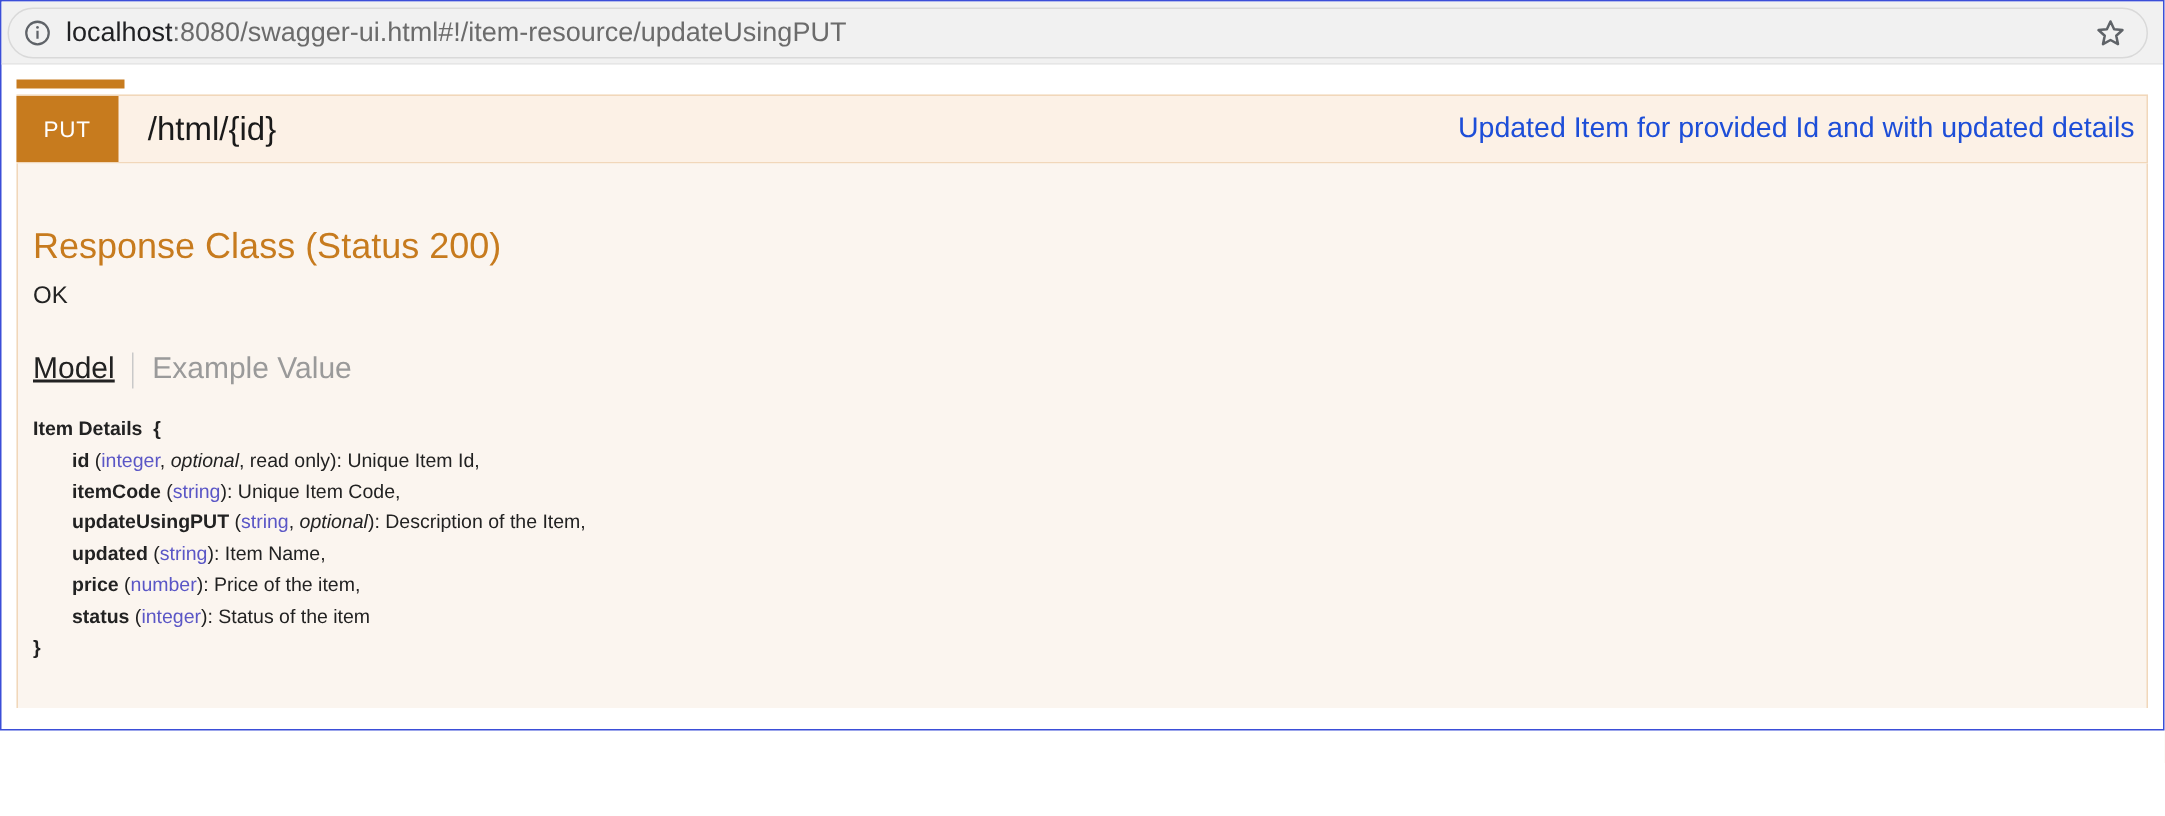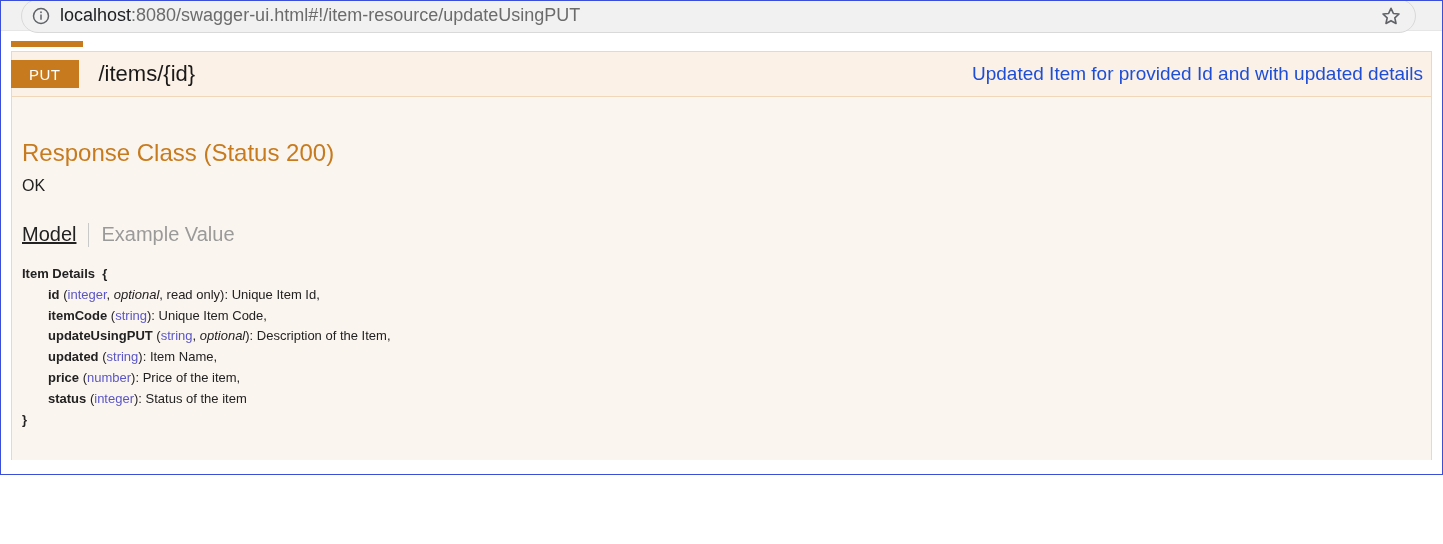--- a/index.html
+++ b/index.html
@@ -10,24 +10,24 @@
     color: #222;
     width: 1443px;
     background: #fff;
     border: 1px solid #3b4ed8;
   }
 
   
   .addr-bar {
     display: flex;
     align-items: center;
-    height: 30px;
+    height: 42px;
     background: #f1f1f1;
     border-bottom: 1px solid #e6e6e6;
-    padding: 0 20px;
+    padding: 0 4px;
   }
   .addr-pill {
     flex: 1;
     height: 34px;
     background: #f1f1f1;
     border: 1px solid #d9d9d9;
     border-radius: 18px;
     display: flex;
     align-items: center;
     padding: 0 14px 0 10px;
@@ -55,21 +55,21 @@
     background: #fcf1e6;
     border: 1px solid #f1d7ba;
     min-height: 46px;
   }
   .op-method {
     background: #c77b1e;
     color: #fff;
     font-size: 15px;
     letter-spacing: 0.5px;
     padding: 0 18px;
-    height: 28px;
+    height: 44px;
     display: flex;
     align-items: center;
     justify-content: center;
     margin: -1px 0 -1px -1px;
   }
   .op-path {
     font-size: 22px;
     color: #1a1a1a;
     margin-left: 20px;
     flex: 0 0 auto;
@@ -156,21 +156,21 @@
         <polygon points="12 2.8 14.9 9 21.6 9.6 16.6 14.2 18 20.9 12 17.6 6 20.9 7.4 14.2 2.4 9.6 9.1 9"></polygon>
       </svg>
     </span>
   </div>
 </div>
 
 <div class="op-sliver"></div>
 
 <div class="op-row">
   <div class="op-method">PUT</div>
-  <div class="op-path">/items/{id}</div>
+  <div class="op-path">/html/{id}</div>
   <div class="op-summary">Updated Item for provided Id and with updated details</div>
 </div>
 
 <div class="op-body">
 
   <h3 class="resp-class-heading">Response Class (Status 200)</h3>
   <div class="resp-status">OK</div>
 
   <div class="schema-tabs">
     <span class="tab active">Model</span>

